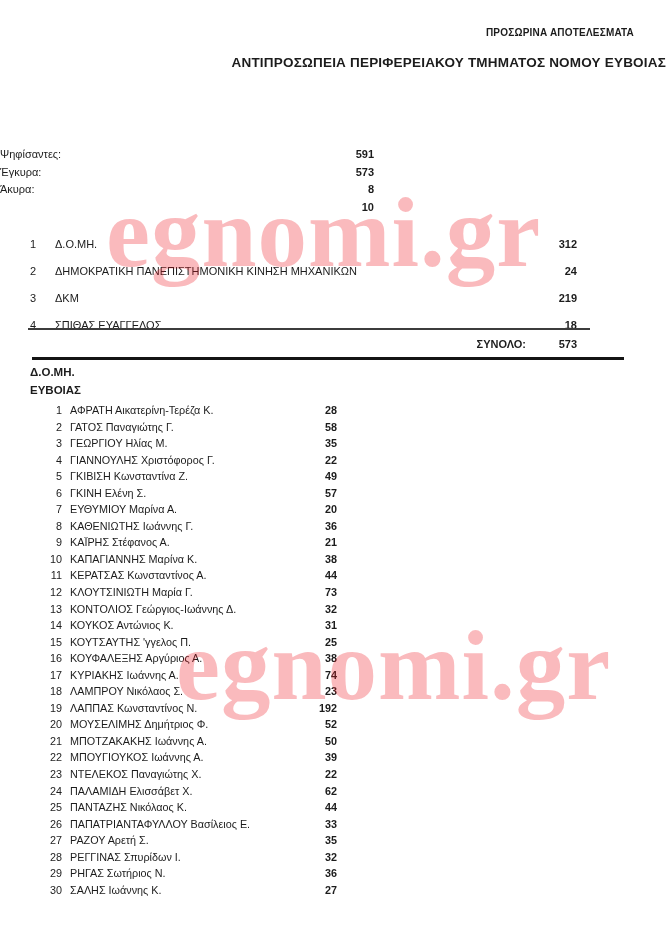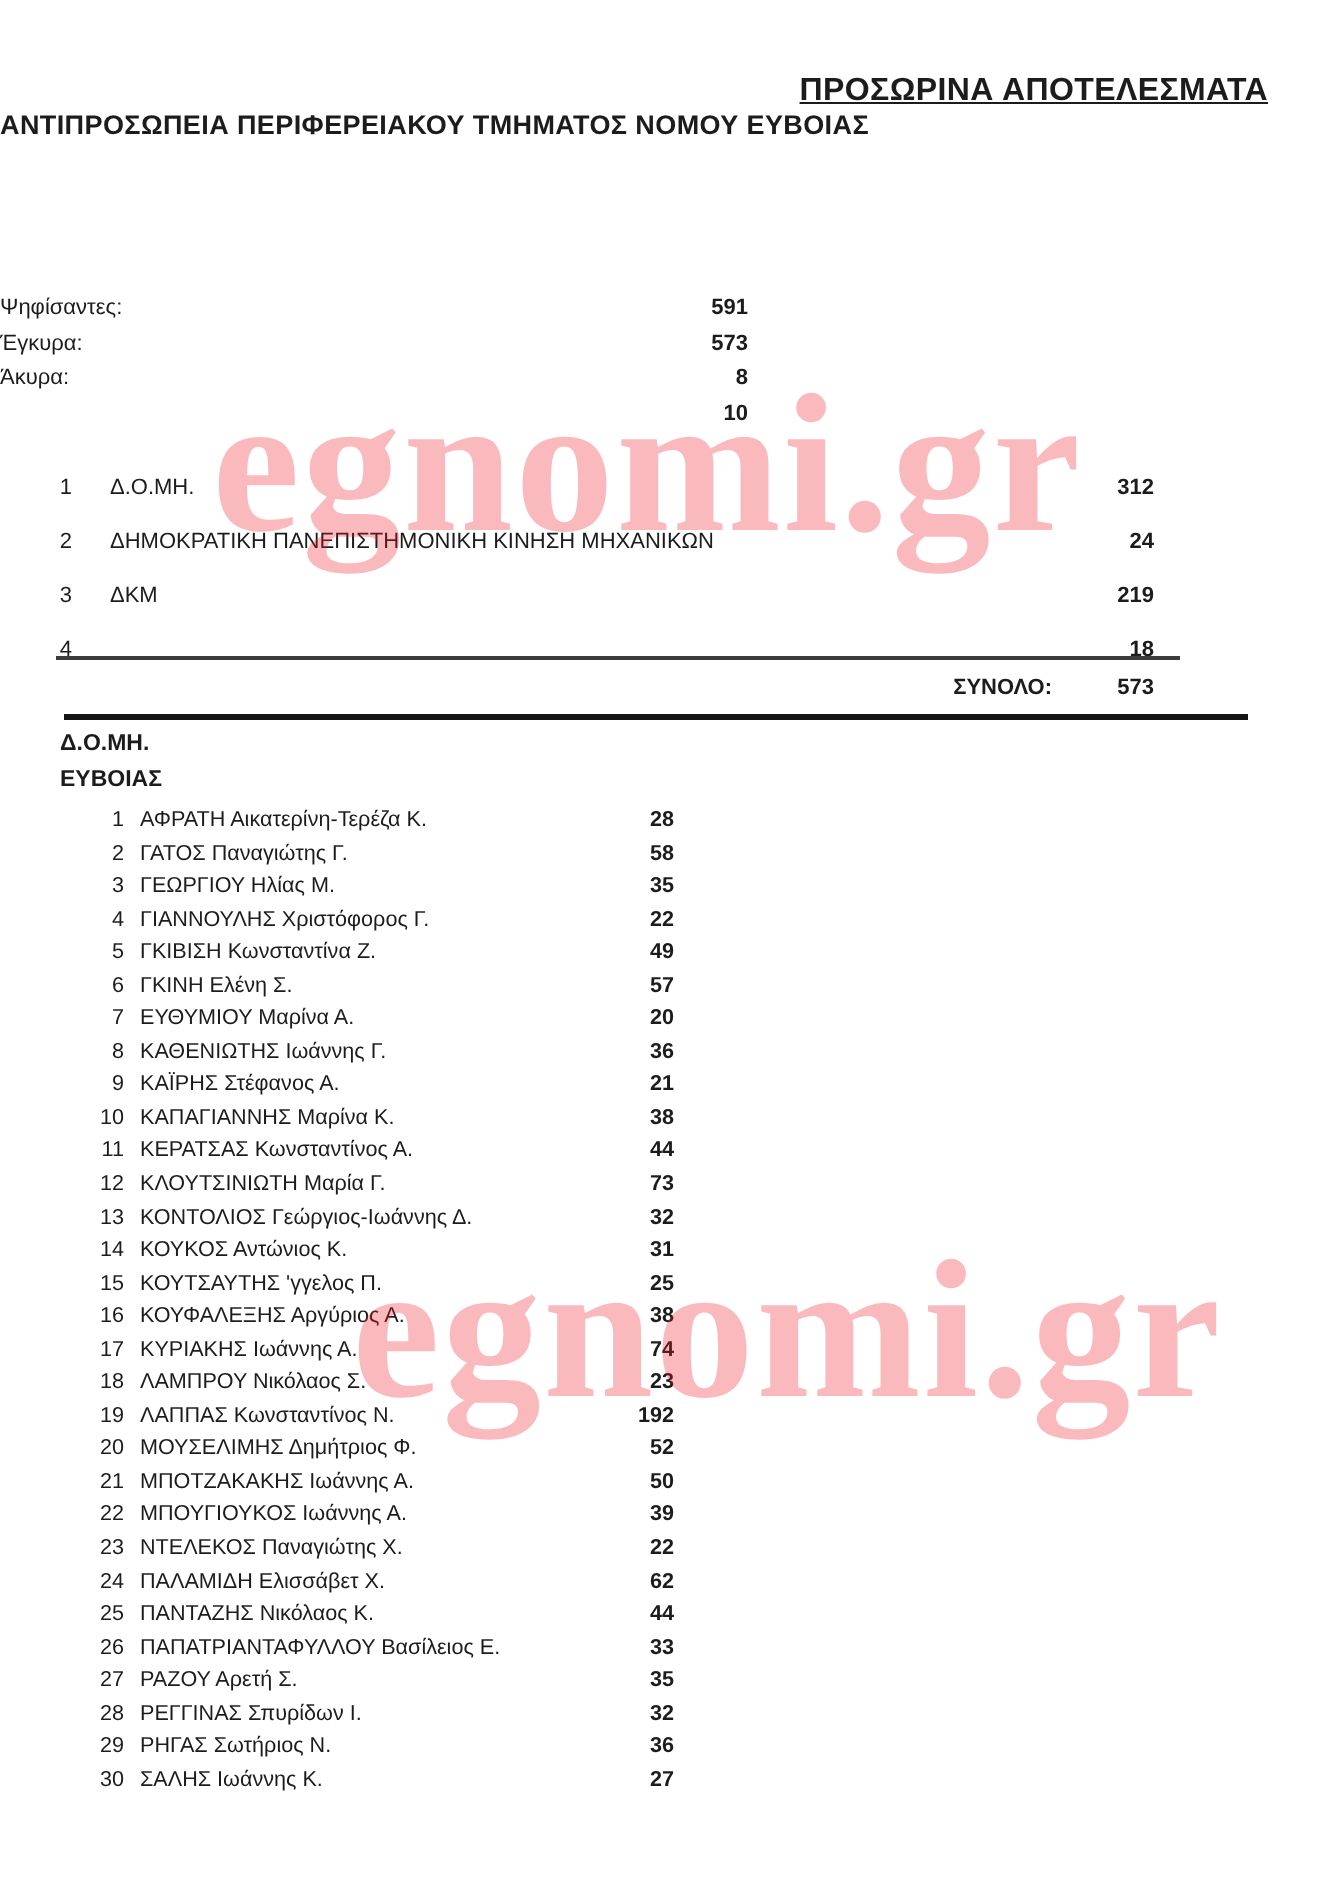--- a/index.html
+++ b/index.html
@@ -10,34 +10,33 @@
     height: 946px;
     background: #ffffff;
     overflow: hidden;
     font-family: "Liberation Sans", sans-serif;
     color: #1c1c1c;
     margin: 0 auto;
   }
 
   .provisional {
     position: absolute;
-    top: 37px;
+    top: 27px;
     right: 32px;
-    font-size: 16px;
+    font-size: 10px;
     font-weight: bold;
     letter-spacing: 0.2px;
-    text-decoration: underline;
   }
 
   .doc-title {
     position: absolute;
     top: 55px;
     left: 0;
     width: 100%;
-    text-align: left;
+    text-align: right;
     font-size: 13.5px;
     font-weight: bold;
     letter-spacing: 0.2px;
   }
 
   .stats {
     position: absolute;
     top: 146px;
     left: 0;
     width: 100%;
@@ -158,20 +157,21 @@
       <span class="party-name">ΔΗΜΟΚΡΑΤΙΚΗ ΠΑΝΕΠΙΣΤΗΜΟΝΙΚΗ ΚΙΝΗΣΗ ΜΗΧΑΝΙΚΩΝ</span>
       <span class="party-votes">24</span>
     </div>
       <div class="party-row">
       <span class="party-num">3</span>
       <span class="party-name">ΔΚΜ</span>
       <span class="party-votes">219</span>
     </div>
       <div class="party-row">
       <span class="party-num">4</span>
+      <span class="party-name">ΣΠΙΘΑΣ ΕΥΑΓΓΕΛΟΣ</span>
       <span class="party-votes">18</span>
     </div>
     </div>
 
   <div class="thin-rule"></div>
 
   <div class="total-row">
     <span class="total-label">ΣΥΝΟΛΟ:</span>
     <span class="total-value">573</span>
   </div>

